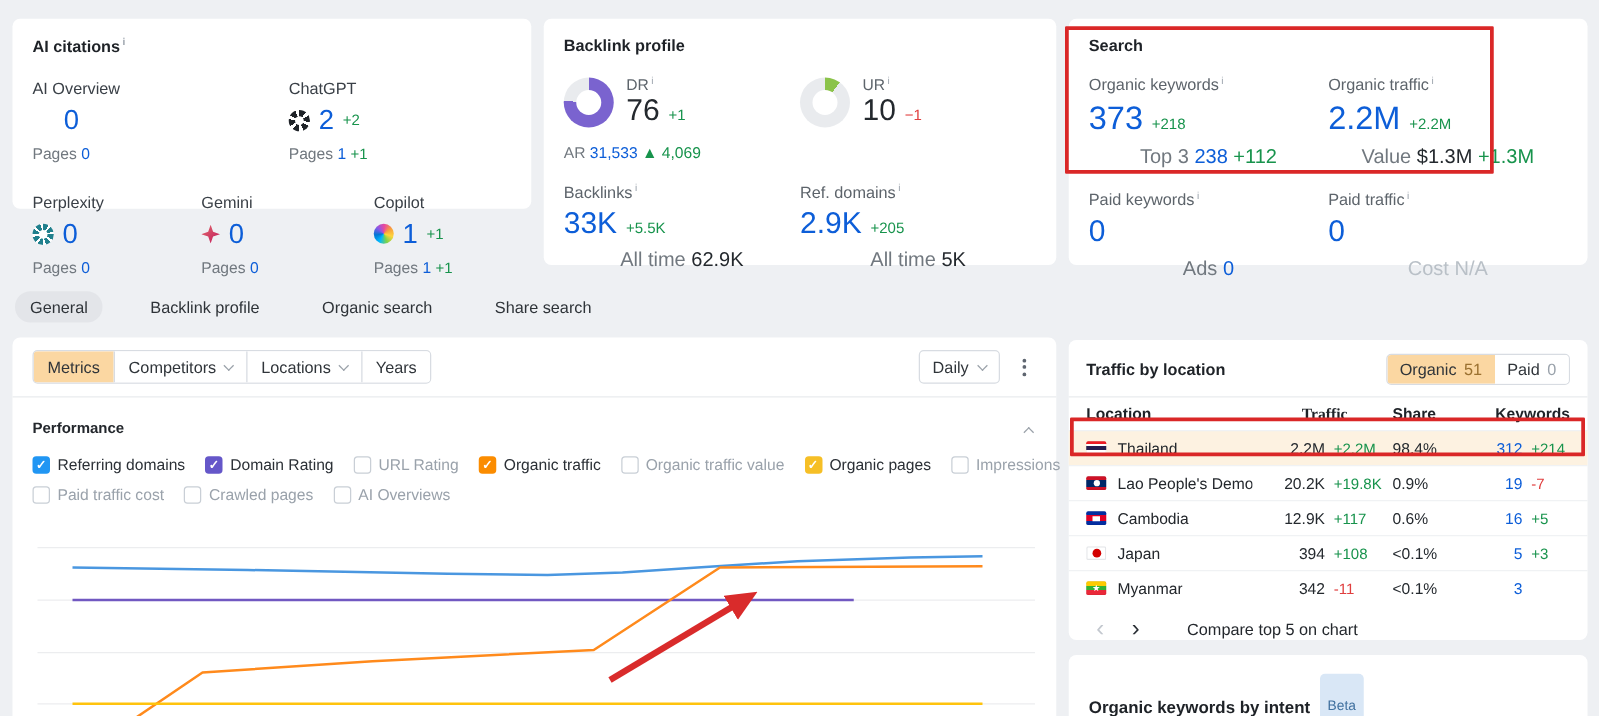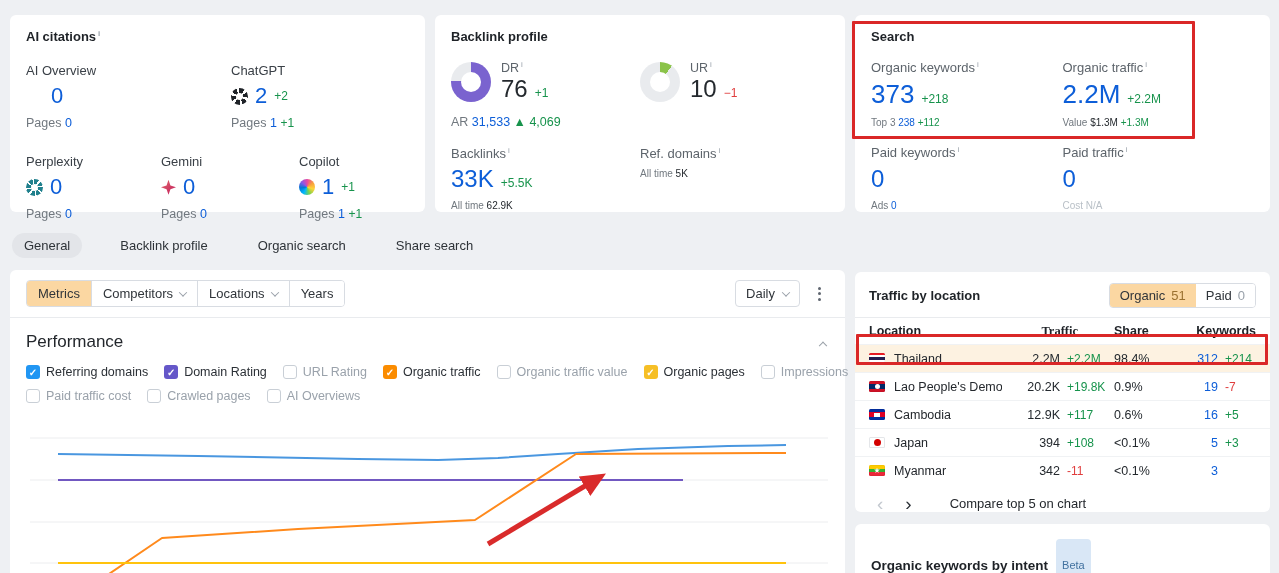--- a/index.html
+++ b/index.html
@@ -15,21 +15,21 @@
   sup.info { font-size:8px; color:#9aa2ab; margin-left:2px; vertical-align:super; }
   .gray { color:#71787f; }
   .lightgray { color:#b9c0c7; }
   .blue { color:#0d5ed8; }
   .dark { color:#24292e; }
   .pos { color:#17934c; }
   .neg { color:#e03e3e; }
   .small { font-size:12px; }
 
   
-  #card-ai { left:10px; top:15px; width:415px; height:197px; padding:14px 16px; }
+  #card-ai { left:10px; top:15px; width:415px; height:152px; padding:14px 16px; }
   #card-backlink { left:435px; top:15px; width:410px; height:197px; padding:14px 16px; }
   #card-search { left:855px; top:15px; width:415px; height:197px; padding:14px 16px; }
 
   .ai-row { display:flex; margin-top:19px; }
   .ai-row .ai-item:nth-child(1){ width:205px; }
   .ai-row2 .ai-item:nth-child(1){ width:135px; }
   .ai-row2 .ai-item:nth-child(2){ width:138px; }
   .ai-label { color:#3a4047; margin-bottom:6px; }
   .ai-valrow { display:flex; align-items:center; gap:7px; height:24px; }
   .ai-value { font-size:22px; }
@@ -57,21 +57,21 @@
   .donut::after { content:""; position:absolute; inset:0; margin:auto; width:20px; height:20px;
     background:#fff; border-radius:50%; }
   .rating-label { font-size:12.5px; color:#5d646b; }
   .rating-valrow { display:flex; align-items:baseline; gap:7px; }
   .rating-value { font-size:24px; color:#24292e; }
   .ar-line { margin-top:12px; font-size:12.5px; }
   .metric-label { color:#5d646b; margin-top:17px; }
   .metric-label.first { margin-top:0; }
   .metric-valrow { display:flex; align-items:baseline; gap:7px; margin-top:4px; }
   .metric-value { font-size:24px; }
-  .metric-sub { margin-top:7px; font-size:10px; }
+  .metric-sub { margin-top:7px; font-size:16px;text-align:center; }
 
   
   #tabs { position:absolute; left:12px; top:233px; display:flex; gap:26px; align-items:center; }
   .tab { padding:5px 12px; border-radius:14px; color:#2e3338; cursor:pointer; }
   .tab.active { background:#e3e5e9; }
 
   
   #card-main { left:10px; top:270px; width:835px; height:320px; padding:10px 16px 0; }
   .toolbar { display:flex; align-items:center; }
   .btn-group { display:flex; border:1px solid #d8dce2; border-radius:4px; overflow:hidden; background:#fff; }
@@ -82,21 +82,21 @@
   .chev { width:6px; height:6px; border-right:1.5px solid #9aa1a9; border-bottom:1.5px solid #9aa1a9;
     transform:rotate(45deg) translate(-1px,-1px); display:inline-block; }
   .chev.up { transform:rotate(-135deg) translate(-2px,-2px); }
   .toolbar-right { margin-left:auto; display:flex; align-items:center; gap:10px; }
   .pill-btn { display:flex; align-items:center; gap:8px; border:1px solid #d8dce2; border-radius:4px;
     background:#fff; padding:5px 10px; color:#30353a; cursor:pointer; }
   .kebab { display:flex; flex-direction:column; gap:2.5px; padding:4px 8px; cursor:pointer; }
   .kebab i { width:3px; height:3px; border-radius:50%; background:#5f6670; }
   .main-divider { height:1px; background:#e9ebee; margin:10px -16px 0; }
   .perf-header { display:flex; align-items:center; margin-top:13px; }
-  .perf-title { font-size:17px; font-weight:normal; }
+  .perf-title { font-size:12px; font-weight:bold; }
   .collapse { margin-left:auto; padding:3px; cursor:pointer; }
   .cb-row { display:flex; align-items:center; gap:16px; margin-top:13px; flex-wrap:nowrap; }
   .cb { display:flex; align-items:center; gap:6px; cursor:pointer; white-space:nowrap; font-size:12.5px; }
   .cb .box { width:14px; height:14px; border-radius:3px; flex:none; display:flex; align-items:center; justify-content:center; }
   .cb.on .box::after { content:"✓"; color:#fff; font-size:10px; font-weight:bold; }
   .cb.off .box { background:#fff; border:1px solid #c9cfd6; }
   .cb.off .cb-label { color:#9aa2ab; }
   .cb.on .cb-label { color:#2b3036; }
   #chart-wrap { margin-top:12px; margin-left:2px; }
 
@@ -242,20 +242,24 @@
         <div>
           <div class="rating-label"><span>UR</span><sup class="info">i</sup></div>
           <div class="rating-valrow">
               <span class="rating-value">10</span>
               <span class="neg small">−1</span>
             </div>
         </div>
       </div>
       <div class="ar-line">&nbsp;</div>
       <div class="metric-label"><span>Ref. domains</span><sup class="info">i</sup></div>
+      <div class="metric-valrow">
+          <span class="metric-value blue">2.9K</span>
+          <span class="pos small">+205</span>
+        </div>
       <div class="metric-sub"><span class="gray">All time</span> <span class="dark">5K</span></div>
     </div>
   </div>
 </div>
 
 <div class="card" id="card-search">
   <div class="card-title">Search</div>
   <div class="two-col">
     <div>
       <div class="metric-label first"><span>Organic keywords</span><sup class="info">i</sup></div>

